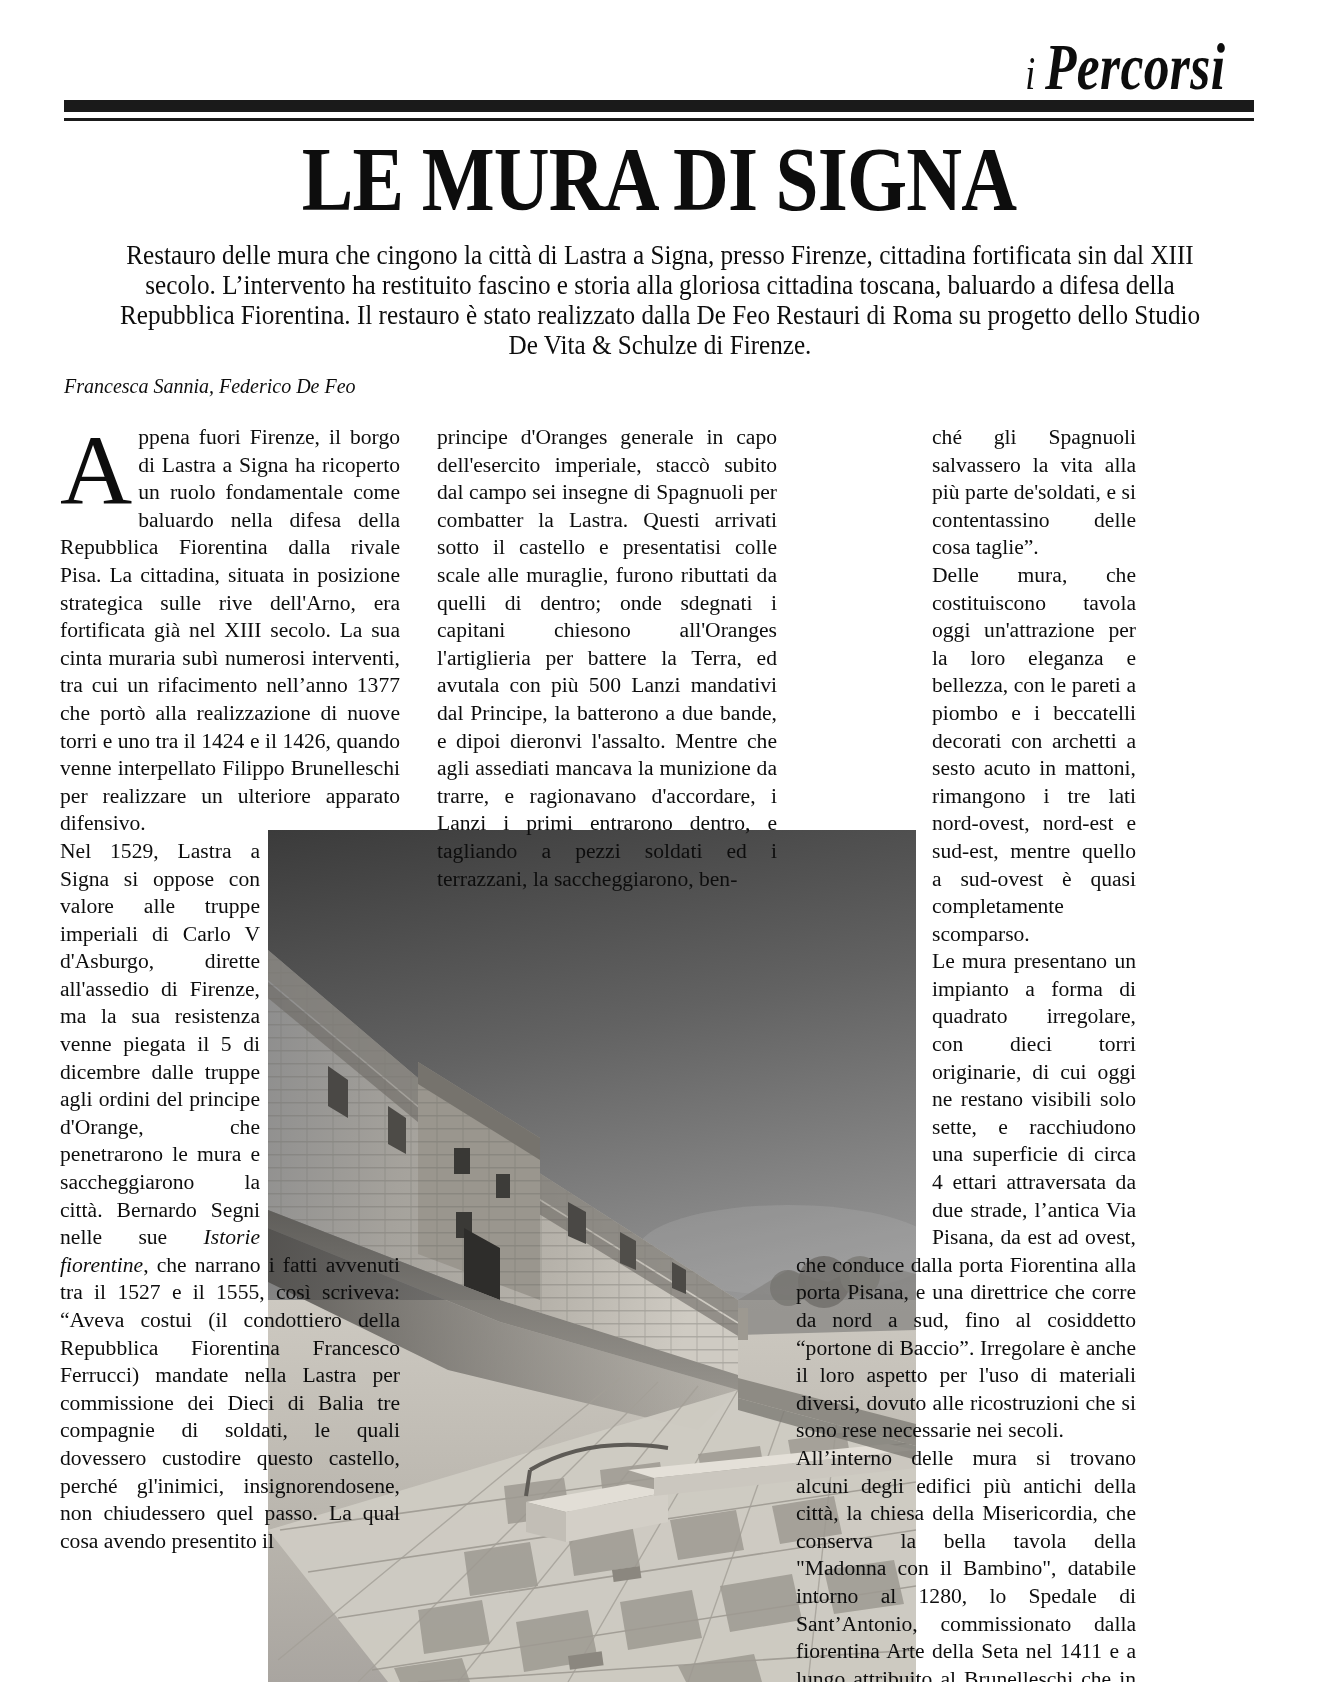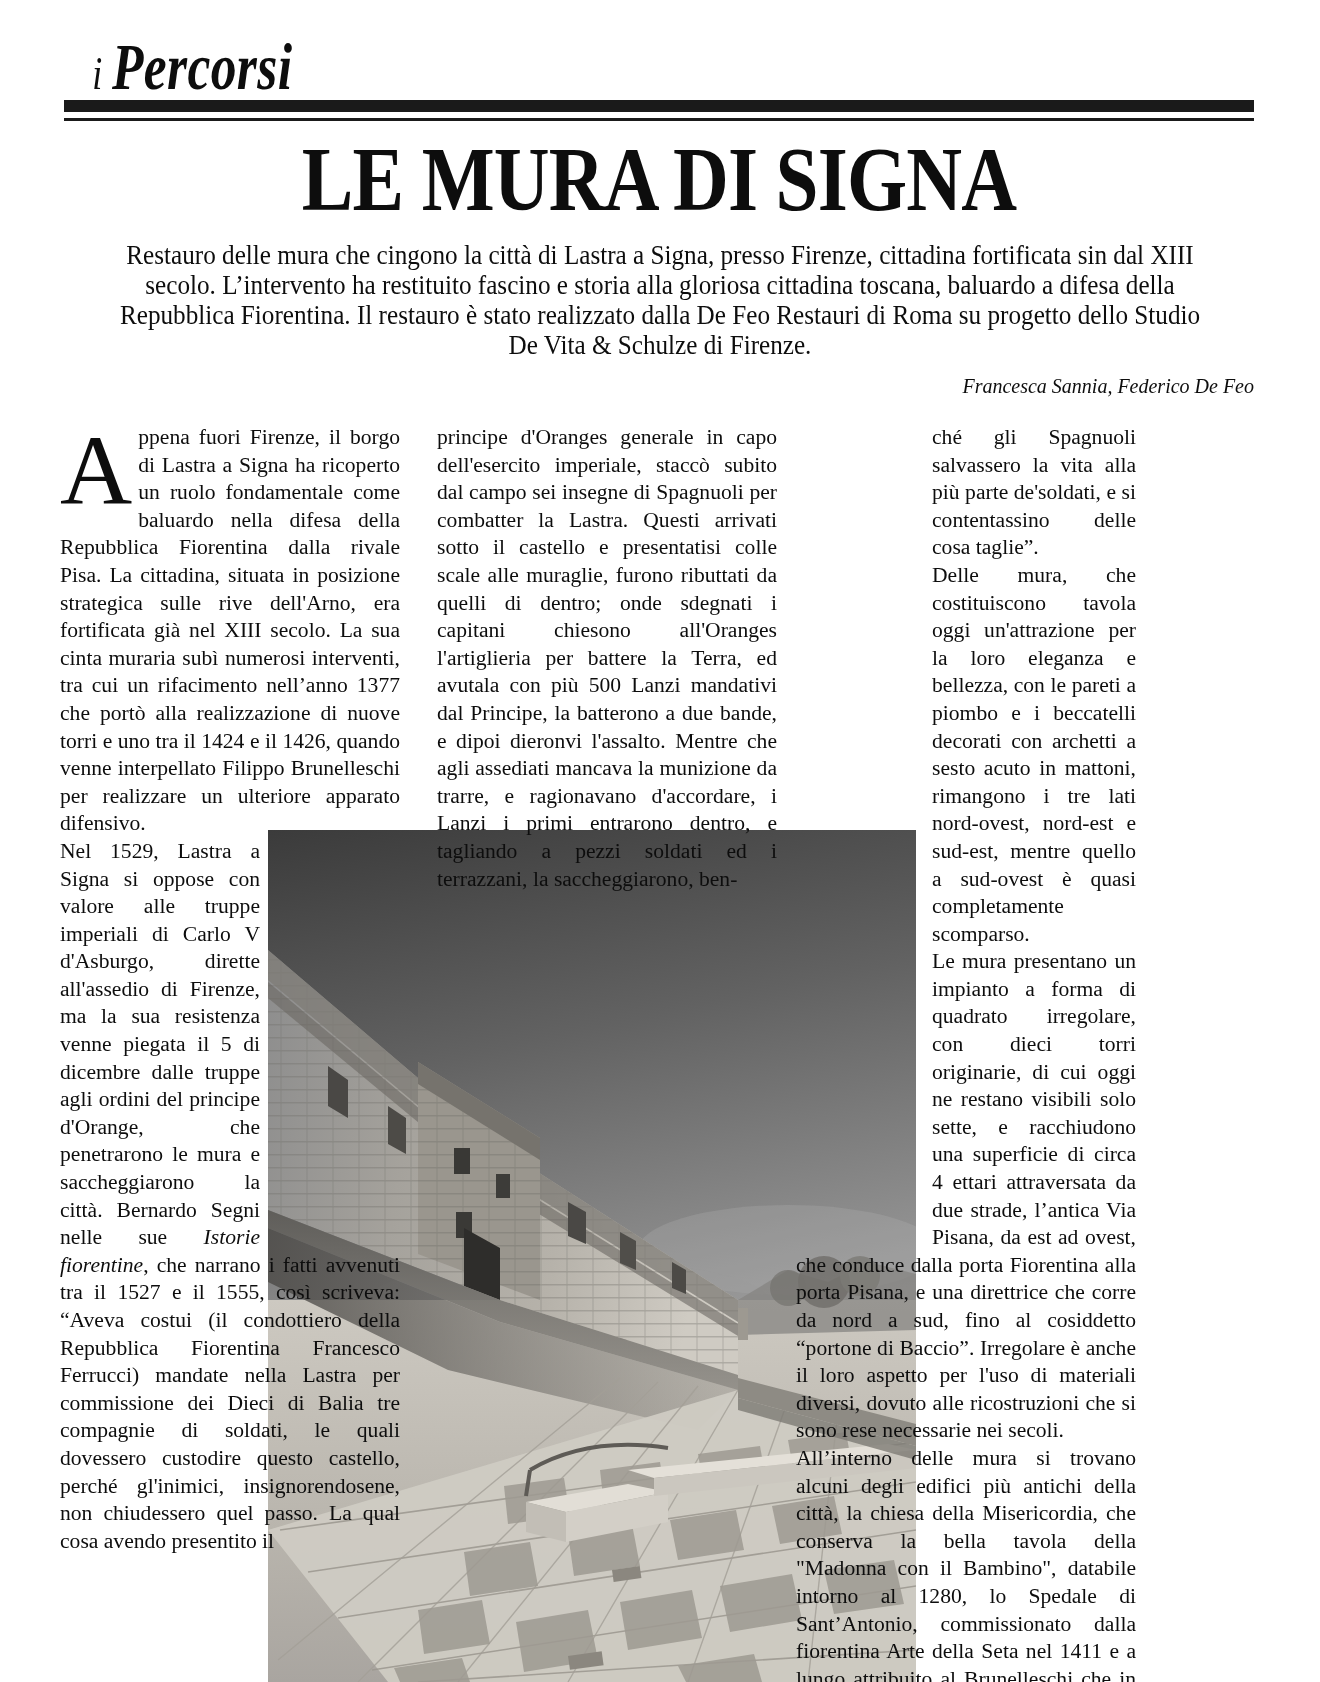--- a/index.html
+++ b/index.html
@@ -8,21 +8,21 @@
     background:#ffffff;
     font-family:"Liberation Serif",serif;
     color:#0d0d0d;
     -webkit-font-smoothing:antialiased;
   }
   .page{position:relative;width:1320px;height:1682px;overflow:hidden;}
 
   
   .masthead{
     position:absolute;left:64px;top:34px;width:1190px;
-    text-align:left;
+    text-align:right;
   }
   .masthead-text{
     font-family:"Liberation Serif",serif;
     font-style:italic;
     font-size:46px;
     letter-spacing:.5px;
     line-height:1;
     transform:scaleX(.78);
     display:inline-block;
     font-weight:400;
@@ -53,21 +53,21 @@
     text-align:center;
     font-size:26.5px;
     line-height:30px;
     transform:scaleX(.95);
   }
   .abstract p{margin:0;}
 
   
   .byline{
     position:absolute;left:64px;top:375px;width:1190px;
-    text-align:right;
+    text-align:left;
     font-style:italic;
     font-size:20px;
   }
 
   
   .body-area{
     position:absolute;left:60px;top:424px;width:1200px;height:1240px;
   }
   .col{
     position:absolute;top:0;width:340px;

